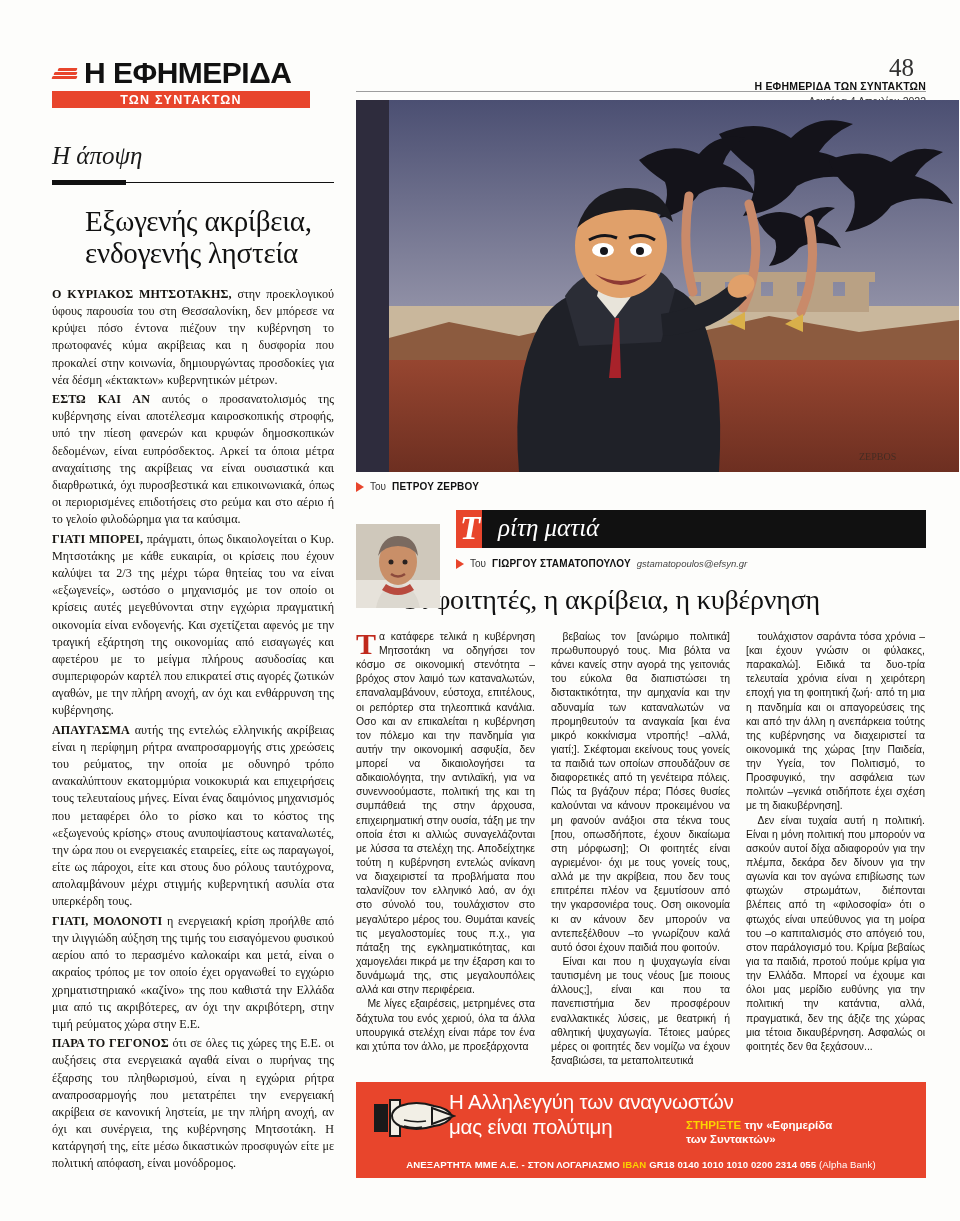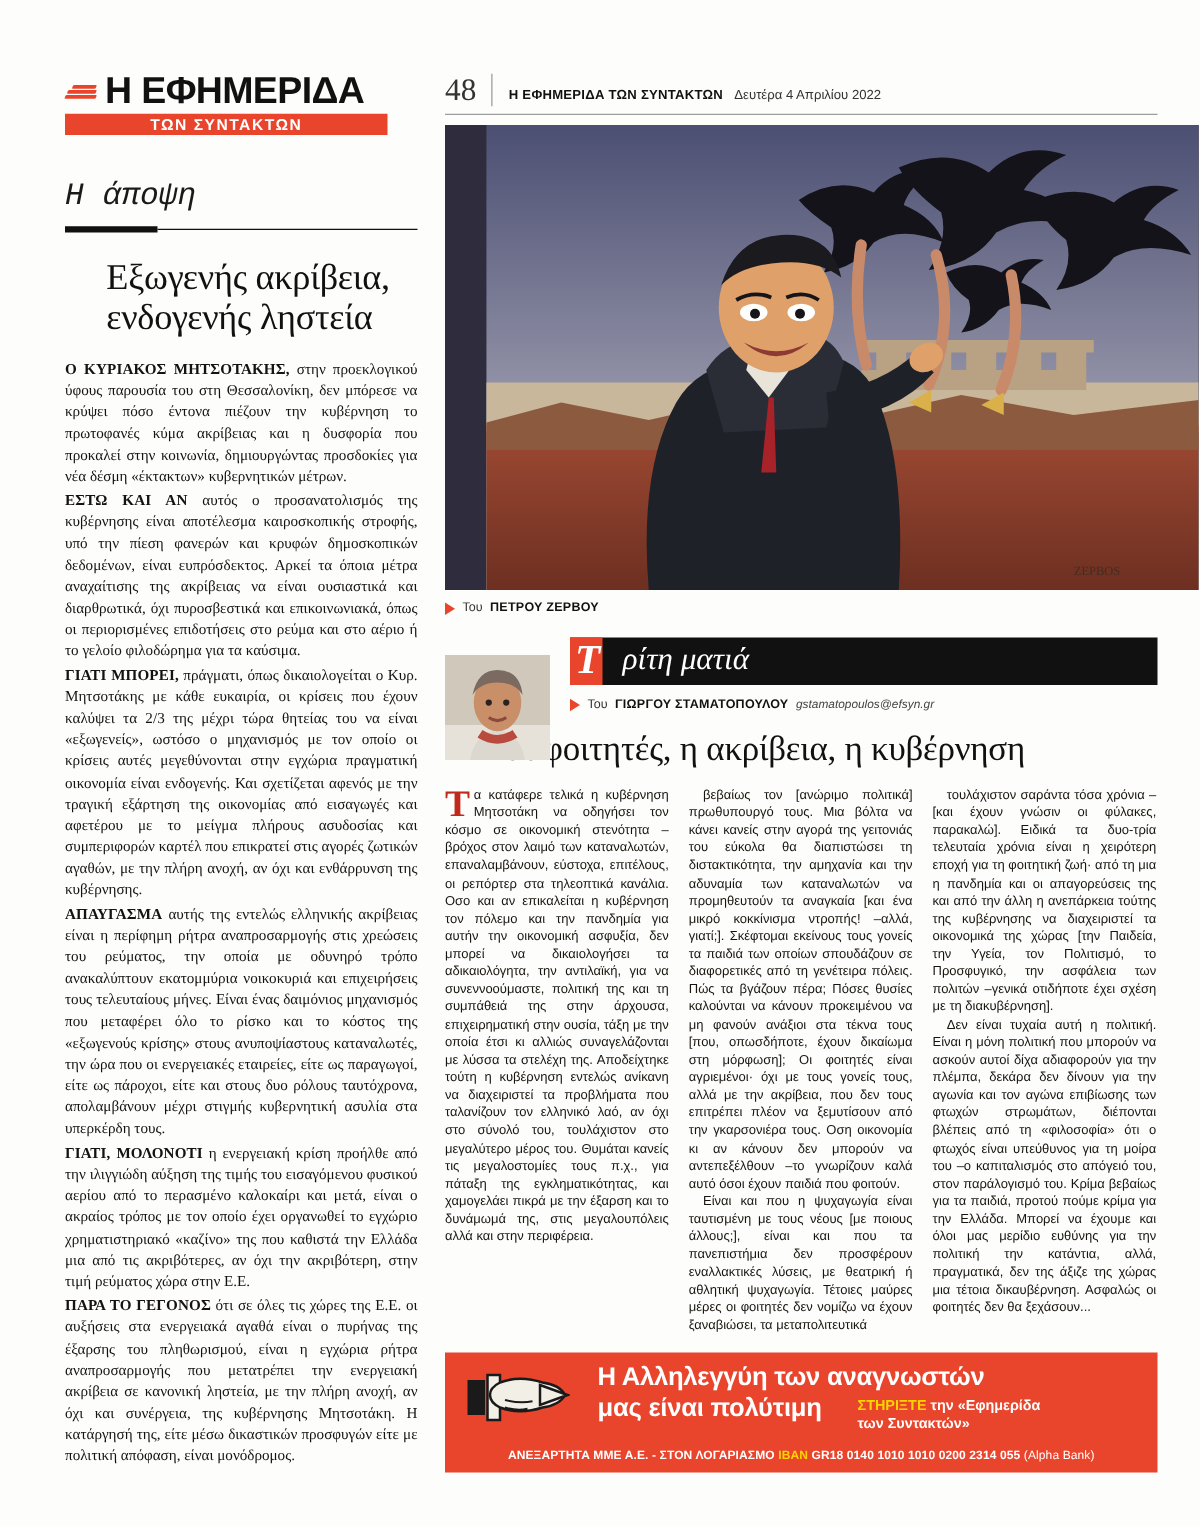--- a/index.html
+++ b/index.html
@@ -40,21 +40,21 @@
   .mast-bar {
     background: #e8452c; height: 17px; width: 258px; margin-top: 3px;
     display: flex; align-items: center; justify-content: center;
   }
   .mast-bar span {
     font-family: "Liberation Sans", sans-serif;
     font-weight: 700; font-size: 12.5px; letter-spacing: 1.2px; color: #fff;
   }
 
   .opinion-label {
-    font-family: Liberation Mono, monospace;
+    font-family: Liberation Serif, serif;
     font-style: italic; font-size: 25px; color: #1a1a1a;
     margin-top: 34px;
   }
   .rule-row { display: flex; align-items: center; margin-top: 10px; }
   .rule-thick { height: 5px; width: 74px; background: #111; }
   .rule-thin  { height: 1px; flex: 1; background: #111; align-self: center; }
 
   .lead-title {
     font-family: "Liberation Serif", serif;
     font-size: 29px; line-height: 1.12; color: #111;
@@ -67,21 +67,21 @@
     text-align: justify;
     color: #15130f;
     hyphens: auto;
   }
   .body-text p { margin: 0 0 0.18em 0; }
   .body-text b { font-weight: 700; letter-spacing: 0.1px; }
 
   
   .right-side { position: absolute; left: 356px; top: 55px; width: 570px; }
 
-  .topbar { display: flex; align-items: flex-end; height: 30px; }
+  .topbar { display: flex; align-items: flex-end; height: 30px; flex-direction: column; }
   .page-num {
     font-family: "Liberation Serif", serif;
     font-size: 25px; color: #333; line-height: 1; padding-right: 12px;
   }
   .topbar-div { width: 1px; background: #9a9a9a; height: 26px; margin-right: 13px; }
   .topbar-name {
     font-family: "Liberation Sans", sans-serif;
     font-weight: 700; font-size: 10.5px; letter-spacing: 0.2px; color: #111;
     padding-bottom: 3px;
   }
@@ -162,22 +162,22 @@
     color: #c0291c; padding: 1px 3px 0 0;
   }
 
   
   .ad {
     position: absolute; left: 356px; top: 1082px; width: 570px; height: 96px;
     background: #e8452c; overflow: hidden;
   }
   .ad-hand { position: absolute; left: 14px; top: 10px; width: 86px; height: 52px; }
   .ad-line1, .ad-line2 {
-    position: absolute; left: 122px;
-    font-family: "Liberation Sans", sans-serif; font-weight: 700;
+    position: absolute; left: 93px;
+    font-family: "Liberation Sans", sans-serif; font-weight: 400;
     color: #fff; font-size: 20.5px; letter-spacing: -0.2px; white-space: nowrap;
   }
   .ad-line1 { top: 8px; }
   .ad-line2 { top: 33px; }
   .ad-sub {
     position: absolute; left: 330px; top: 36px; width: 230px;
     font-family: "Liberation Sans", sans-serif; font-weight: 700;
     font-size: 11.5px; line-height: 1.25; color: #fbd400;
   }
   .ad-sub .wht { color: #fff; }
@@ -347,20 +347,21 @@
         <span class="nm">ΓΙΩΡΓΟΥ ΣΤΑΜΑΤΟΠΟΥΛΟΥ</span>
         <span class="mail">gstamatopoulos@efsyn.gr</span>
       </div>
 
       <div class="headline2">Οι φοιτητές, η ακρίβεια, η κυβέρνηση</div>
     </div>
 
     <div class="cols3">
       <div class="col3" id="art-col1">
           <p class="noind"><span class="dropcap">Τ</span>α κατάφερε τελικά η κυβέρνηση Μητσοτάκη να οδηγήσει τον κόσμο σε οικονομική στενότητα –βρόχος στον λαιμό των καταναλωτών, επαναλαμβάνουν, εύστοχα, επιτέλους, οι ρεπόρτερ στα τηλεοπτικά κανάλια. Οσο και αν επικαλείται η κυβέρνηση τον πόλεμο και την πανδημία για αυτήν την οικονομική ασφυξία, δεν μπορεί να δικαιολογήσει τα αδικαιολόγητα, την αντιλαϊκή, για να συνεννοούμαστε, πολιτική της και τη συμπάθειά της στην άρχουσα, επιχειρηματική στην ουσία, τάξη με την οποία έτσι κι αλλιώς συναγελάζονται με λύσσα τα στελέχη της. Αποδείχτηκε τούτη η κυβέρνηση εντελώς ανίκανη να διαχειριστεί τα προβλήματα που ταλανίζουν τον ελληνικό λαό, αν όχι στο σύνολό του, τουλάχιστον στο μεγαλύτερο μέρος του. Θυμάται κανείς τις μεγαλοστομίες τους π.χ., για πάταξη της εγκληματικότητας, και χαμογελάει πικρά με την έξαρση και το δυνάμωμά της, στις μεγαλουπόλεις αλλά και στην περιφέρεια.</p>
+          <p>Με λίγες εξαιρέσεις, μετρημένες στα δάχτυλα του ενός χεριού, όλα τα άλλα υπουργικά στελέχη είναι πάρε τον ένα και χτύπα τον άλλο, με προεξάρχοντα</p>
         </div>
       <div class="col3" id="art-col2">
           <p>βεβαίως τον [ανώριμο πολιτικά] πρωθυπουργό τους. Μια βόλτα να κάνει κανείς στην αγορά της γειτονιάς του εύκολα θα διαπιστώσει τη διστακτικότητα, την αμηχανία και την αδυναμία των καταναλωτών να προμηθευτούν τα αναγκαία [και ένα μικρό κοκκίνισμα ντροπής! –αλλά, γιατί;]. Σκέφτομαι εκείνους τους γονείς τα παιδιά των οποίων σπουδάζουν σε διαφορετικές από τη γενέτειρα πόλεις. Πώς τα βγάζουν πέρα; Πόσες θυσίες καλούνται να κάνουν προκειμένου να μη φανούν ανάξιοι στα τέκνα τους [που, οπωσδήποτε, έχουν δικαίωμα στη μόρφωση]; Οι φοιτητές είναι αγριεμένοι· όχι με τους γονείς τους, αλλά με την ακρίβεια, που δεν τους επιτρέπει πλέον να ξεμυτίσουν από την γκαρσονιέρα τους. Οση οικονομία κι αν κάνουν δεν μπορούν να αντεπεξέλθουν –το γνωρίζουν καλά αυτό όσοι έχουν παιδιά που φοιτούν.</p>
           <p>Είναι και που η ψυχαγωγία είναι ταυτισμένη με τους νέους [με ποιους άλλους;], είναι και που τα πανεπιστήμια δεν προσφέρουν εναλλακτικές λύσεις, με θεατρική ή αθλητική ψυχαγωγία. Τέτοιες μαύρες μέρες οι φοιτητές δεν νομίζω να έχουν ξαναβιώσει, τα μεταπολιτευτικά</p>
         </div>
       <div class="col3" id="art-col3">
           <p>τουλάχιστον σαράντα τόσα χρόνια –[και έχουν γνώσιν οι φύλακες, παρακαλώ]. Ειδικά τα δυο-τρία τελευταία χρόνια είναι η χειρότερη εποχή για τη φοιτητική ζωή· από τη μια η πανδημία και οι απαγορεύσεις της και από την άλλη η ανεπάρκεια τούτης της κυβέρνησης να διαχειριστεί τα οικονομικά της χώρας [την Παιδεία, την Υγεία, τον Πολιτισμό, το Προσφυγικό, την ασφάλεια των πολιτών –γενικά οτιδήποτε έχει σχέση με τη διακυβέρνηση].</p>
           <p>Δεν είναι τυχαία αυτή η πολιτική. Είναι η μόνη πολιτική που μπορούν να ασκούν αυτοί δίχα αδιαφορούν για την πλέμπα, δεκάρα δεν δίνουν για την αγωνία και τον αγώνα επιβίωσης των φτωχών στρωμάτων, διέπονται βλέπεις από τη «φιλοσοφία» ότι ο φτωχός είναι υπεύθυνος για τη μοίρα του –ο καπιταλισμός στο απόγειό του, στον παράλογισμό του. Κρίμα βεβαίως για τα παιδιά, προτού πούμε κρίμα για την Ελλάδα. Μπορεί να έχουμε και όλοι μας μερίδιο ευθύνης για την πολιτική την κατάντια, αλλά, πραγματικά, δεν της άξιζε της χώρας μια τέτοια δικαυβέρνηση. Ασφαλώς οι φοιτητές δεν θα ξεχάσουν...</p>
         </div>
     </div>

